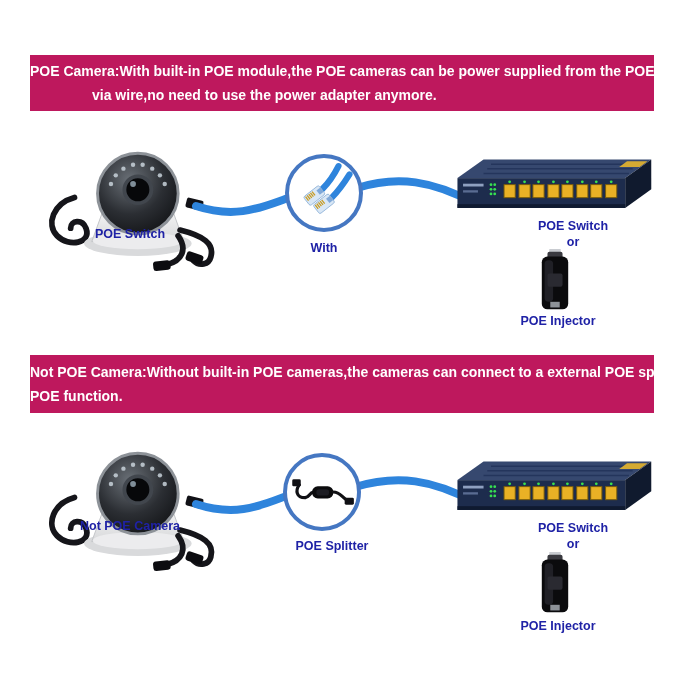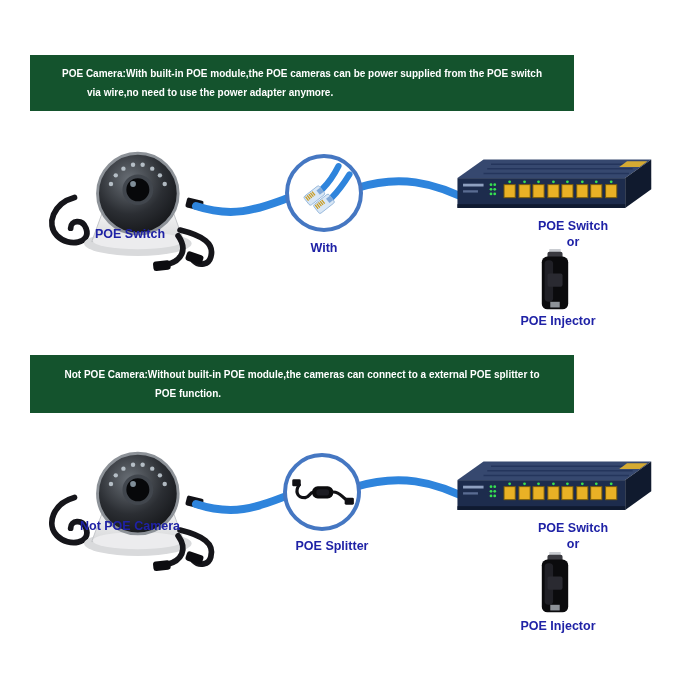--- a/index.html
+++ b/index.html
@@ -1,28 +1,28 @@
 <!DOCTYPE html>
 <html><head>
 <meta charset="utf-8">
 <style>
   * { margin:0; padding:0; box-sizing:border-box; }
   html,body { background:#ffffff; }
   body { font-family:"Liberation Sans", sans-serif; }
   .canvas { position:relative; width:700px; height:700px; background:#ffffff; overflow:hidden; }
 
-  .banner { position:absolute; left:30px; width:544px; background:#14532d; color:#ffffff;
-            font-weight:bold; font-size:10px; display:flex; flex-direction:column;
+  .banner { position:absolute; left:30px; width:624px; background:#be185d; color:#ffffff;
+            font-weight:bold; font-size:14px; display:flex; flex-direction:column;
             justify-content:center; gap:8px; z-index:4; }
   #banner-1 { top:55px;  height:56px; }
   #banner-2 { top:355px; height:58px; }
   .banner .bl1 { text-align:center; white-space:nowrap; }
   .banner .bl2 { white-space:nowrap; }
-  #banner-1 .bl2 { padding-left:49px;margin-left:8px; }
-  #banner-2 .bl2 { padding-left:125px; }
+  #banner-1 .bl2 { padding-left:62px; }
+  #banner-2 .bl2 { }
 
   .cables { position:absolute; left:0; top:0; z-index:1; }
   .gfx    { position:absolute; z-index:2; }
 
   #camera-1   { left:38px;  top:136px; width:192px; height:144px; }
   #camera-2   { left:38px;  top:436px; width:192px; height:144px; }
   #switch-1   { left:450px; top:150px; width:205px; height:73px; }
   #switch-2   { left:450px; top:452px; width:205px; height:73px; }
   #injector-1 { left:528px; top:249px; width:54px;  height:66px; }
   #injector-2 { left:528px; top:552px; width:54px;  height:66px; }
@@ -204,21 +204,21 @@
     <use href="#sym-injector"></use>
   </svg>
 
   <div class="lbl" id="lbl-cam-1">POE Switch</div>
   <div class="lbl" id="lbl-wire-1">With</div>
   <div class="lbl" id="lbl-sw-1">POE Switch</div>
   <div class="lbl" id="lbl-or-1">or</div>
   <div class="lbl" id="lbl-inj-1">POE Injector</div>
 
   <div class="banner" id="banner-2">
-    <div class="bl1">Not POE Camera:Without built-in POE module,the cameras can connect to a external POE splitter to</div>
+    <div class="bl1">Not POE Camera:Without built-in POE cameras,the cameras can connect to a external POE splitter to</div>
     <div class="bl2">POE function.</div>
   </div>
 
   <svg class="gfx" id="camera-2" viewBox="0 0 200 150">
     <use href="#sym-camera"></use>
   </svg>
 
   <div class="ring" id="ring-2">
     <svg width="68" height="52" viewBox="0 0 96 72">
       <use href="#sym-splitter"></use>

